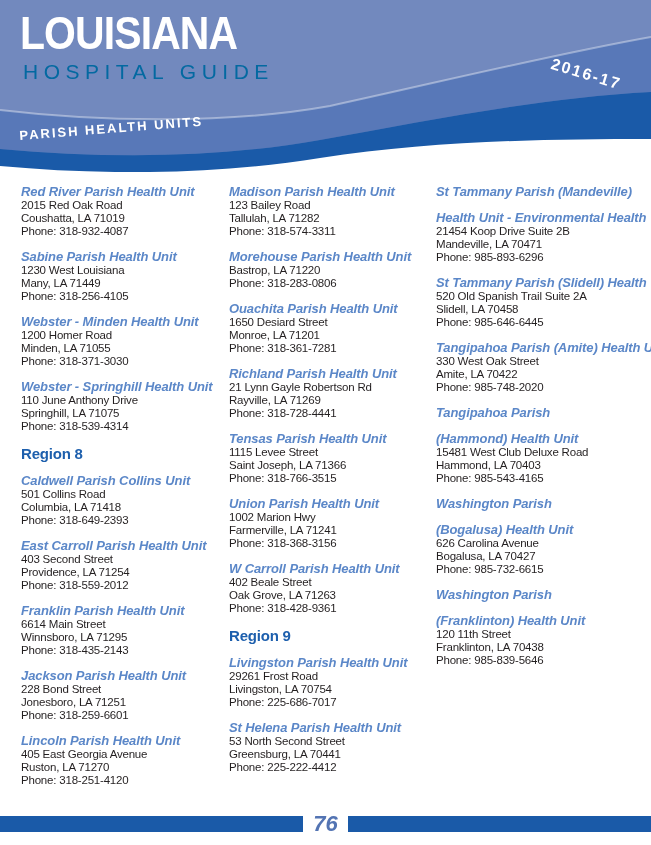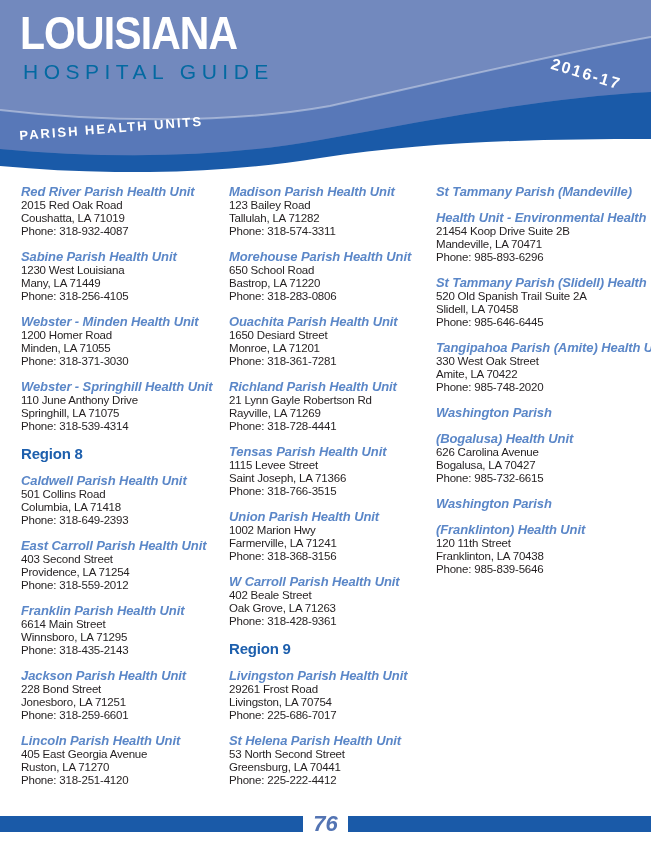--- a/index.html
+++ b/index.html
@@ -119,21 +119,21 @@
           <div class="entry-title">
             <div>Webster - Springhill Health Unit</div>
           </div>
           <div class="line">110 June Anthony Drive</div>
           <div class="line">Springhill, LA 71075</div>
           <div class="line">Phone: 318-539-4314</div>
         </div>
         <div class="region">Region 8</div>
         <div class="entry">
           <div class="entry-title">
-            <div>Caldwell Parish Health Unit</div>
+            <div>Caldwell Parish Collins Unit</div>
           </div>
           <div class="line">501 Collins Road</div>
           <div class="line">Columbia, LA 71418</div>
           <div class="line">Phone: 318-649-2393</div>
         </div>
         <div class="entry">
           <div class="entry-title">
             <div>East Carroll Parish Health Unit</div>
           </div>
           <div class="line">403 Second Street</div>
@@ -171,21 +171,20 @@
             <div>Madison Parish Health Unit</div>
           </div>
           <div class="line">123 Bailey Road</div>
           <div class="line">Tallulah, LA 71282</div>
           <div class="line">Phone: 318-574-3311</div>
         </div>
         <div class="entry">
           <div class="entry-title">
             <div>Morehouse Parish Health Unit</div>
           </div>
-          <div class="line">650 School Road</div>
           <div class="line">Bastrop, LA 71220</div>
           <div class="line">Phone: 318-283-0806</div>
         </div>
         <div class="entry">
           <div class="entry-title">
             <div>Ouachita Parish Health Unit</div>
           </div>
           <div class="line">1650 Desiard Street</div>
           <div class="line">Monroe, LA 71201</div>
           <div class="line">Phone: 318-361-7281</div>
@@ -258,20 +257,29 @@
           <div class="line">Slidell, LA 70458</div>
           <div class="line">Phone: 985-646-6445</div>
         </div>
         <div class="entry">
           <div class="entry-title">
             <div>Tangipahoa Parish (Amite) Health Unit</div>
           </div>
           <div class="line">330 West Oak Street</div>
           <div class="line">Amite, LA 70422</div>
           <div class="line">Phone: 985-748-2020</div>
+        </div>
+        <div class="entry">
+          <div class="entry-title">
+            <div>Tangipahoa Parish</div>
+            <div>(Hammond) Health Unit</div>
+          </div>
+          <div class="line">15481 West Club Deluxe Road</div>
+          <div class="line">Hammond, LA 70403</div>
+          <div class="line">Phone: 985-543-4165</div>
         </div>
         <div class="entry">
           <div class="entry-title">
             <div>Washington Parish</div>
             <div>(Bogalusa) Health Unit</div>
           </div>
           <div class="line">626 Carolina Avenue</div>
           <div class="line">Bogalusa, LA 70427</div>
           <div class="line">Phone: 985-732-6615</div>
         </div>

